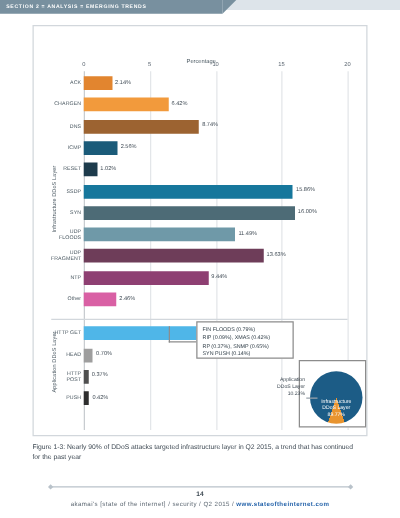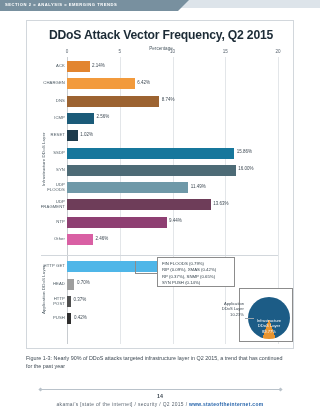--- a/index.html
+++ b/index.html
@@ -85,21 +85,20 @@
 <body>
 
 <div class="section-band">
   <div class="band-light"></div>
   <div class="band-dark"></div>
   <div class="band-text">SECTION 2 = ANALYSIS = EMERGING TRENDS</div>
 </div>
 
 <div class="figure-frame">
 
-  <div class="chart-title">DDoS Attack Vector Frequency, Q2 2015</div>
   <div class="axis-title">Percentage</div>
 
   <div class="plot">
     <div id="gridlines">
         <div class="gridline zero" style="left: 0px;"></div>
         <div class="tick-label" style="left: 0px;">0</div>
         <div class="gridline" style="left: 52.75px;"></div>
         <div class="tick-label" style="left: 52.75px;">5</div>
         <div class="gridline" style="left: 105.5px;"></div>
         <div class="tick-label" style="left: 105.5px;">10</div>

